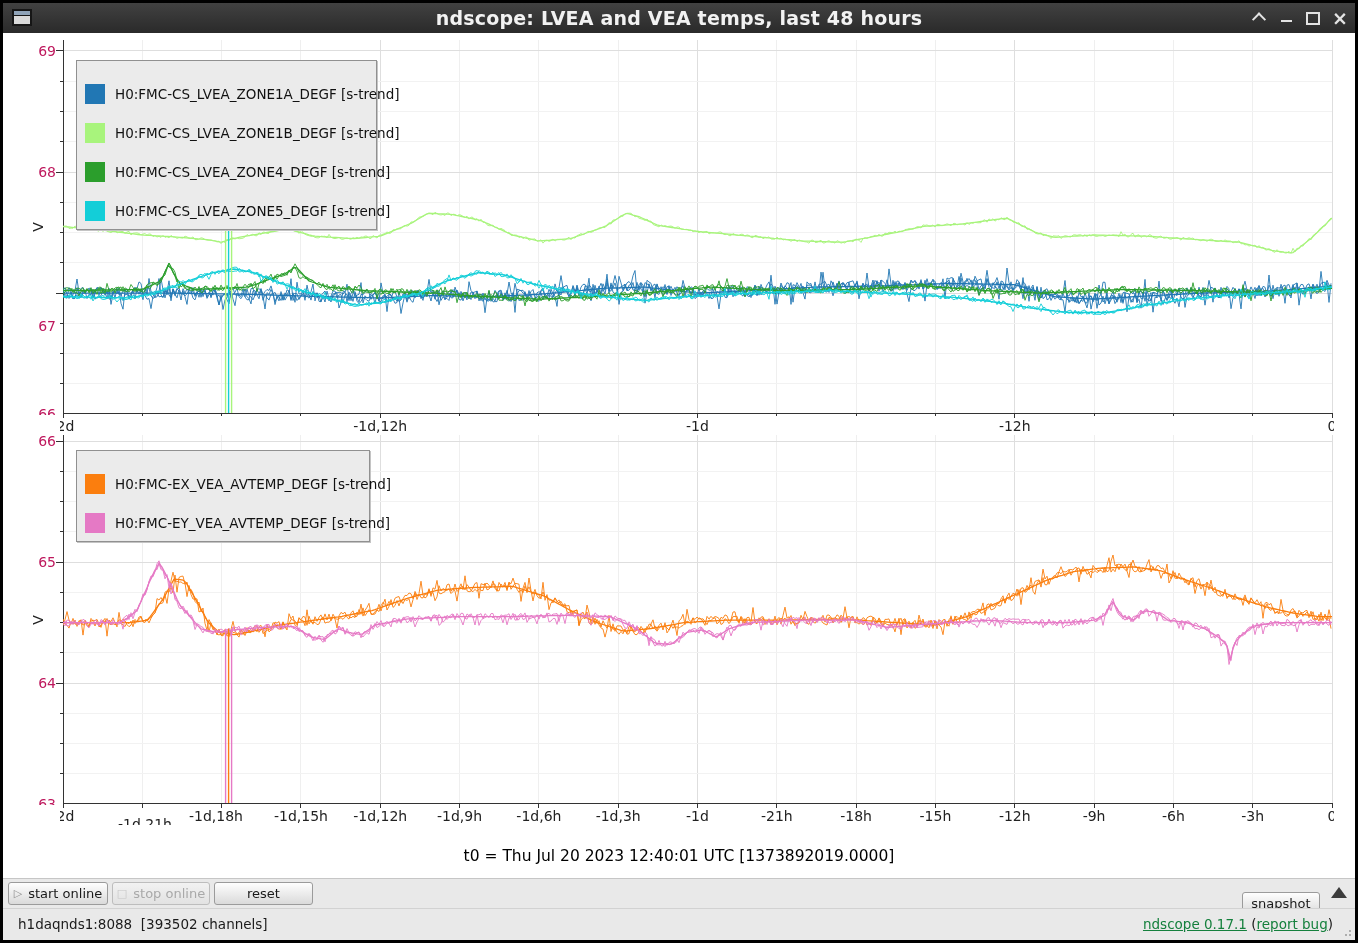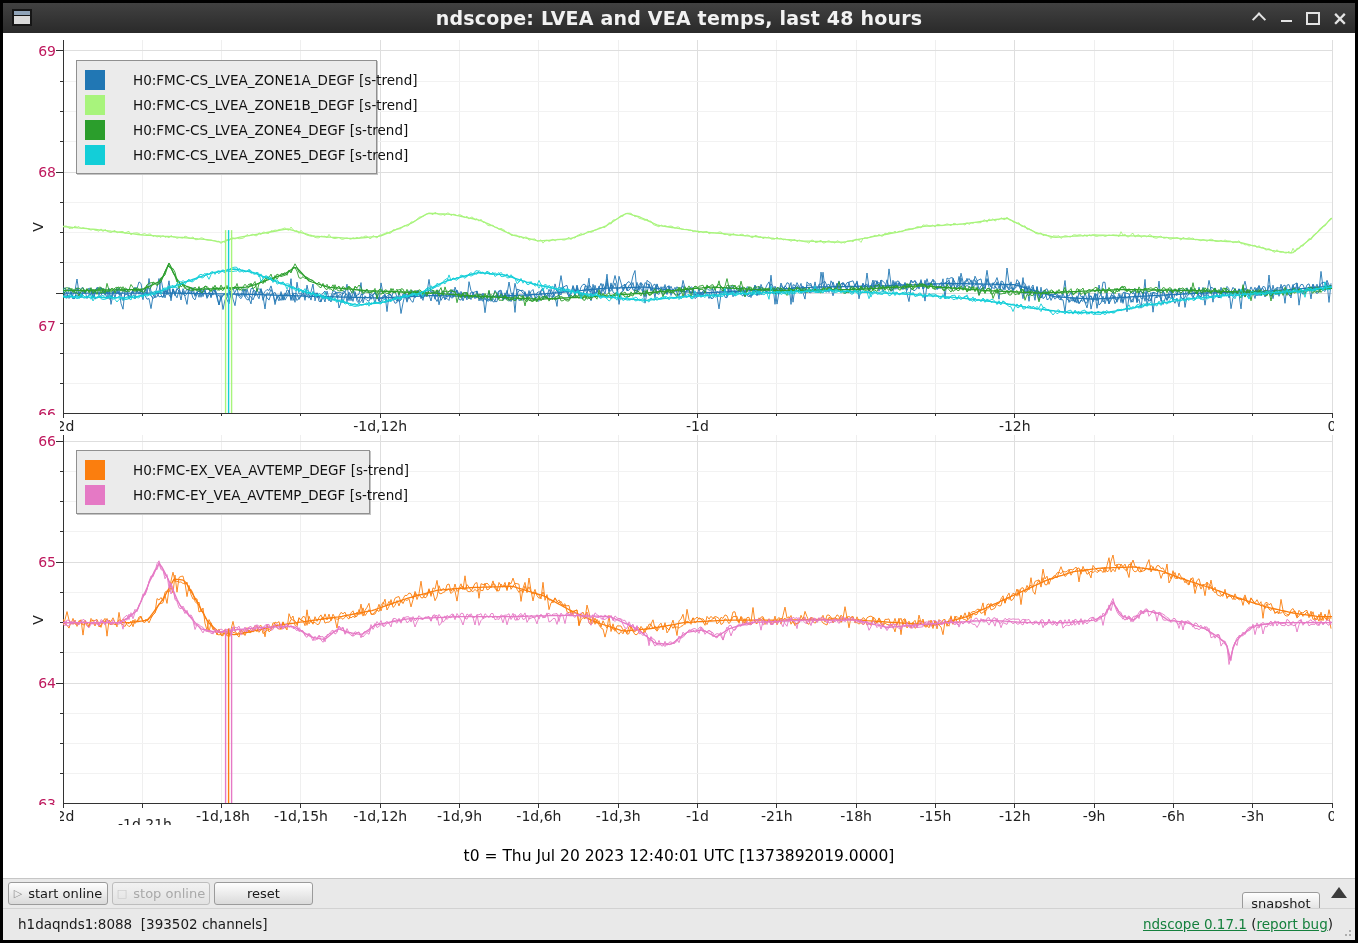--- a/index.html
+++ b/index.html
@@ -15,21 +15,21 @@
   .maxbox{width:10px;height:9px;border:2px solid #e3e3e3;}
   .closex{font-size:19px;font-weight:bold;line-height:14px;}
   .content{position:absolute;left:3px;top:33px;width:1352px;height:845px;background:#ffffff;overflow:hidden;}
   .plot{position:absolute;left:0;top:0;width:100%;height:100%;}
   .ylabels{position:absolute;left:26px;width:29px;overflow:hidden;}
   .ylabels span{position:absolute;right:2px;width:27px;text-align:right;font-size:14px;color:#be185d;height:17px;line-height:17px;}
   .xlabels{position:absolute;left:57px;width:1274px;height:17px;overflow:hidden;}
   .xlabels span{position:absolute;transform:translateX(-50%);font-size:14px;color:#222;white-space:nowrap;}
   .vlabel{position:absolute;left:27px;width:18px;height:18px;transform:rotate(-90deg);font-size:14px;color:#222;text-align:center;}
   .legend{position:absolute;background:#ebebeb;border:1px solid #909090;box-shadow:1px 1px 0 #c4c4c4;padding:6px 10px 6px 8px;z-index:5;}
-  .legend-row{display:flex;align-items:center;height:25px;gap:28px;}
+  .legend-row{display:flex;align-items:center;height:25px;gap:10px;margin-top:14px;}
   .swatch{width:20px;height:20px;flex:0 0 20px;}
   .legend-label{font-size:13.5px;color:#111;white-space:nowrap;}
   .t0{position:absolute;left:0;top:814px;width:1352px;text-align:center;font-size:15.5px;color:#000;}
   .toolbar{position:absolute;left:3px;top:878px;width:1352px;height:30px;background:#e9e9e9;border-top:1px solid #c6c6c6;box-sizing:border-box;}
   .btn{position:absolute;top:3px;height:23px;background:linear-gradient(#fefefe,#dadada);border:1px solid #9b9b9b;border-radius:3px;box-sizing:border-box;font-size:13px;color:#1a1a1a;display:flex;align-items:center;justify-content:center;gap:6px;cursor:pointer;font-family:"DejaVu Sans",sans-serif;}
   .btn.disabled{color:#a9a9a9;background:linear-gradient(#f2f2f2,#e2e2e2);border-color:#bdbdbd;cursor:default;}
   .btn .gicon{font-size:11px;color:#8b8b8b;}
   .btn.disabled .gicon{color:#c6c6c6;}
   .expand-arrow{position:absolute;top:8px;width:0;height:0;border-left:8px solid transparent;border-right:8px solid transparent;border-bottom:11px solid #3c3c3c;cursor:pointer;}
   .statusbar{position:absolute;left:3px;top:908px;width:1352px;height:32px;background:#e9e9e9;border-top:1px solid #d2d2d2;box-sizing:border-box;font-size:13.5px;color:#1a1a1a;}
@@ -300,21 +300,21 @@
       </div>
     <div class="ylabels" style="top:402px;height:370px;">
         <span style="top: 361.211px;">63</span>
         <span style="top: 240.158px;">64</span>
         <span style="top: 119.105px;">65</span>
         <span style="top: -1.94737px;">66</span>
       </div>
     <div class="xlabels" style="top:775px;">
         <span style="left: 3px;">-2d</span>
         <span style="left: 85px; margin-top: 8px;">-1d,21h</span>
-        <span style="left: 163px;">-1d,18h</span>
+        <span style="left: 156px;">-1d,18h</span>
         <span style="left: 240.938px;">-1d,15h</span>
         <span style="left: 320.25px;">-1d,12h</span>
         <span style="left: 399.562px;">-1d,9h</span>
         <span style="left: 478.875px;">-1d,6h</span>
         <span style="left: 558.188px;">-1d,3h</span>
         <span style="left: 637.5px;">-1d</span>
         <span style="left: 716.812px;">-21h</span>
         <span style="left: 796.125px;">-18h</span>
         <span style="left: 875.438px;">-15h</span>
         <span style="left: 954.75px;">-12h</span>

